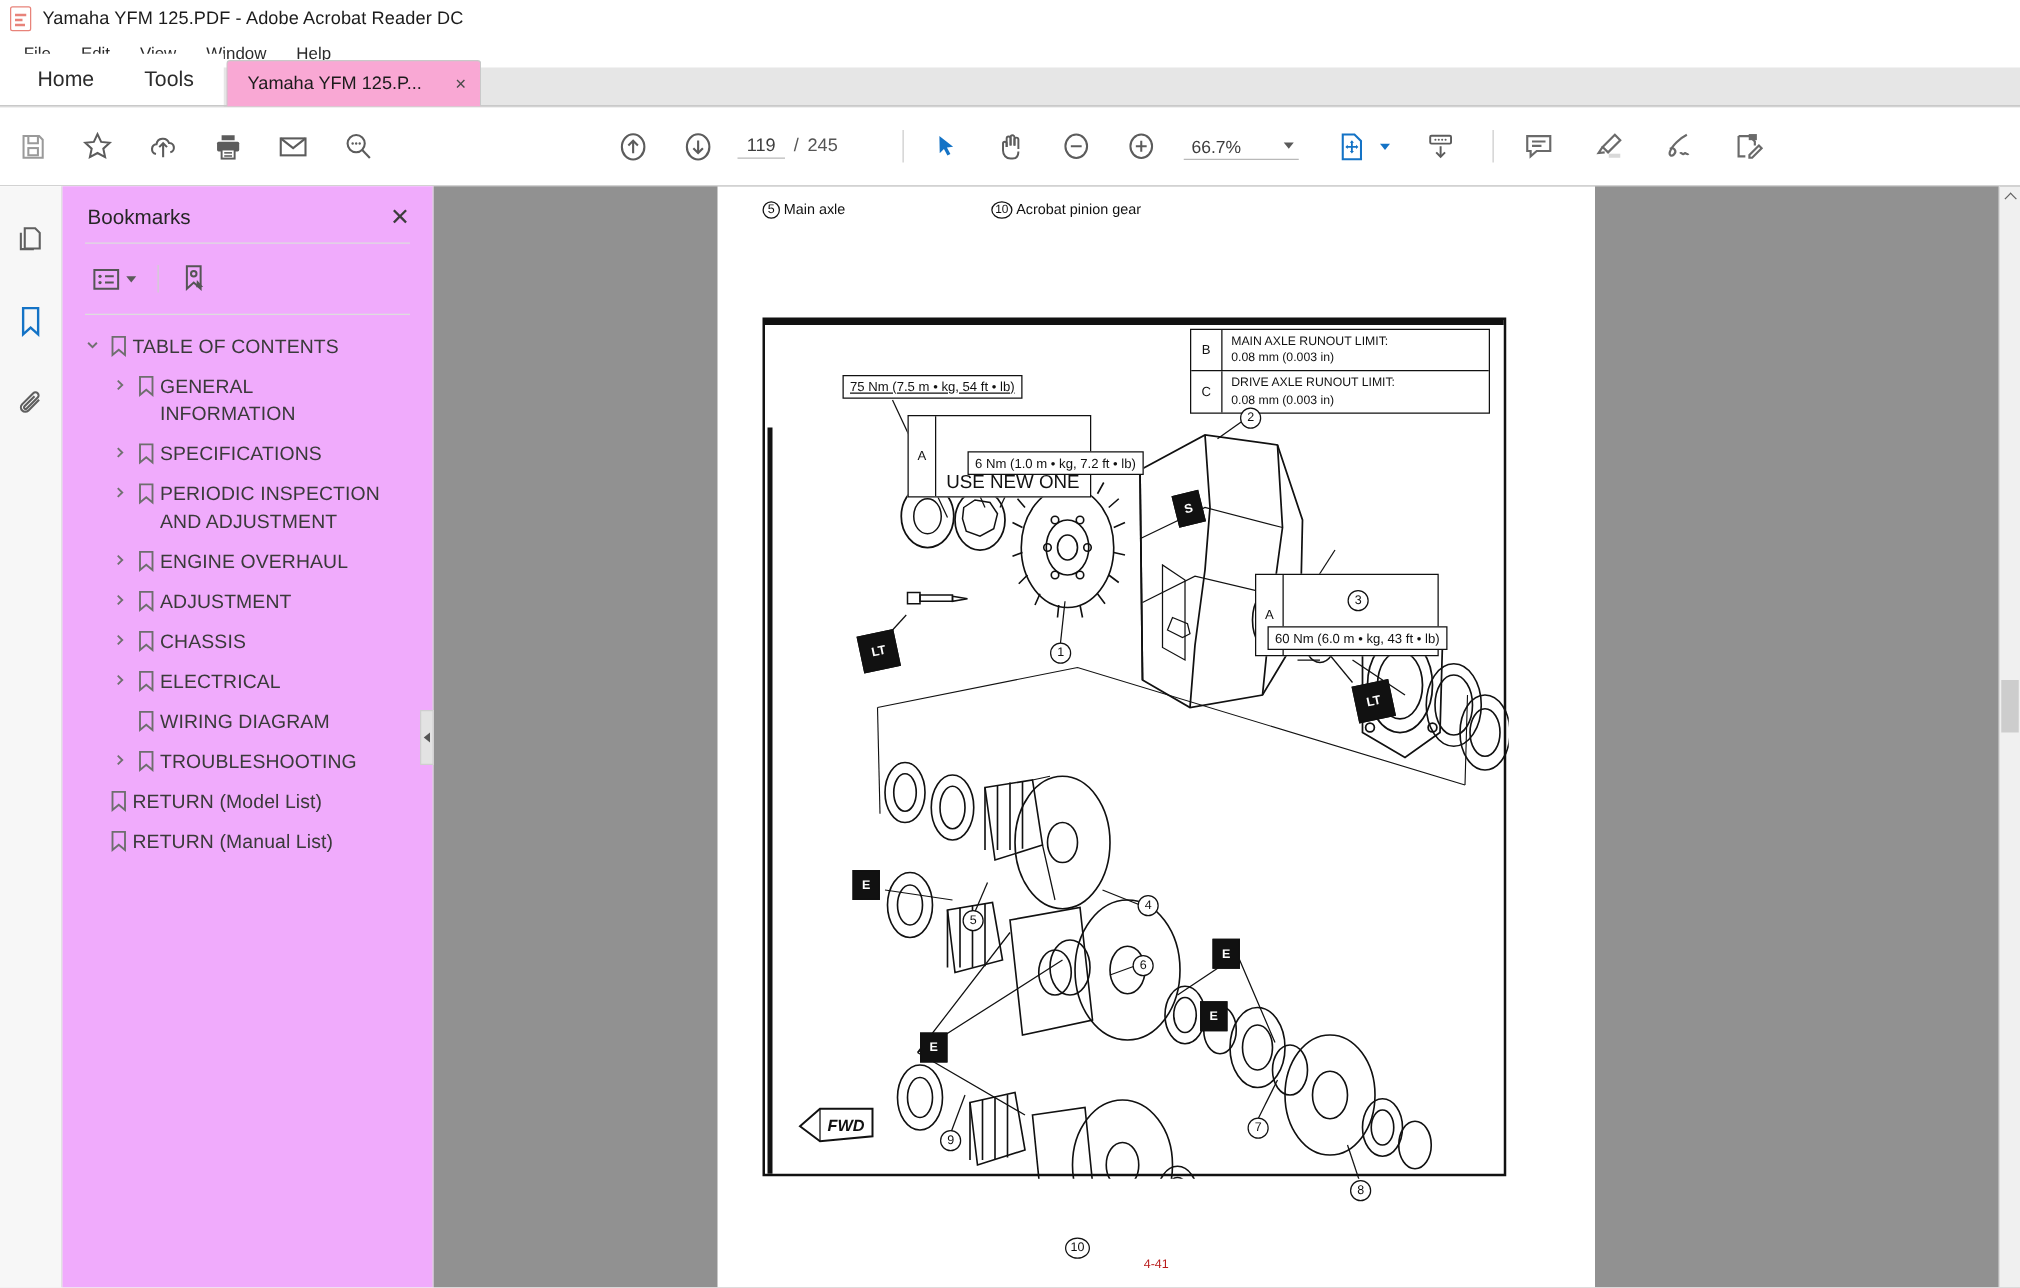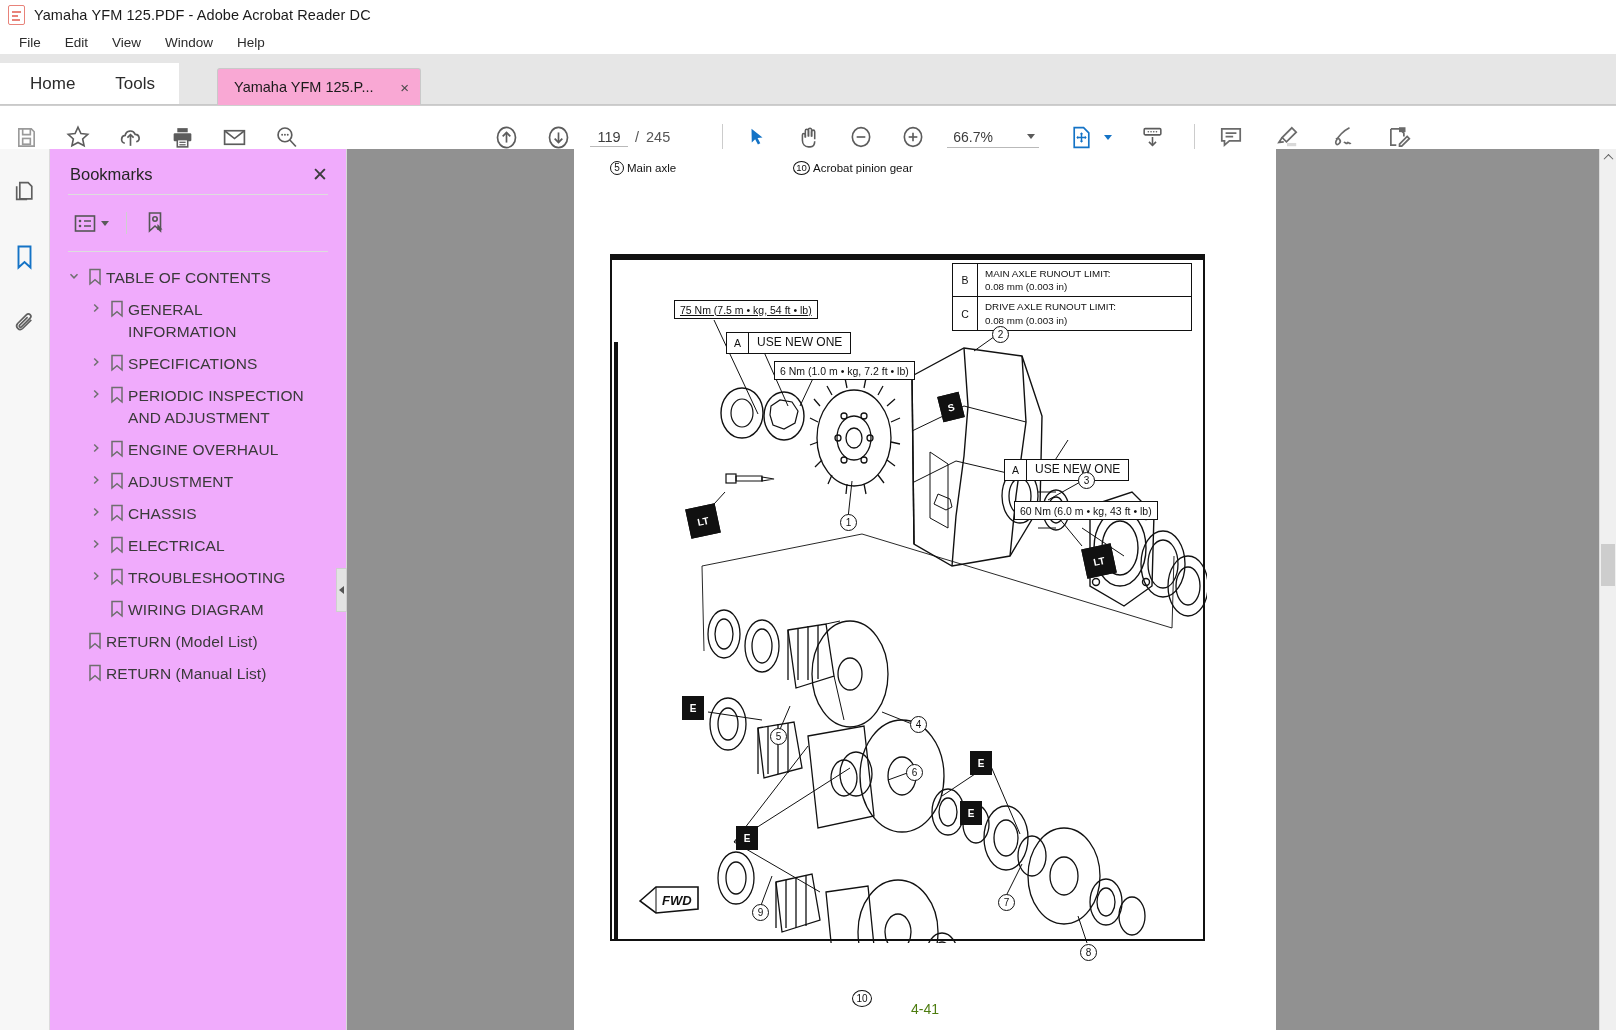--- a/index.html
+++ b/index.html
@@ -35,22 +35,22 @@
   .menubar {
     height: 24px; display: flex; align-items: center;
     padding-left: 8px; gap: 2px; background: #ffffff;
   }
   .menu-item {
     font-size: 13.5px; color: #2b2b2b; padding: 2px 11px; cursor: default;
   }
 
   
   .tabstrip {
-    height: 52px; background: #e6e6e6; display: flex; align-items: flex-end;
-    border-bottom: 1px solid #cfcfcf; position: relative; gap: 36px;
+    height: 32px; background: #e6e6e6; display: flex; align-items: flex-end;
+    border-bottom: 1px solid #cfcfcf; position: relative;
   }
   .tabstrip::after {
     content:""; position:absolute; left:0; right:0; bottom:0; height:1px; background:#c9c9c9;
   }
   .home-tools {
     display: flex; align-items: center; height: 42px; background: #fff;
     padding: 0 4px 0 10px;
   }
   .ht-btn {
     font-size: 17px; color: #2b2b2b; padding: 0 20px; line-height: 42px; cursor: default;
@@ -158,21 +158,21 @@
   }
 
   
   .viewer { flex: 1 1 auto; background: #919191; position: relative; overflow: hidden; }
   .page-sheet {
     position: absolute; left: 227px; top: 0; width: 702px; bottom: 0;
     background: #ffffff;
   }
   .page-num {
     position: absolute; bottom: 13px; left: 0; right: 0; text-align: center;
-    font-size: 14px; color: #4d7c0f; font-family: "Liberation Sans", sans-serif;
+    font-size: 10px; color: #b91c1c; font-family: "Liberation Sans", sans-serif;
   }
 
   
   .cap-row { position:absolute; top: 7px; left: 0; width: 100%; }
   .cap {
     position: absolute; font-size: 11.5px; color: #111;
     font-family: "Liberation Sans", sans-serif; white-space: nowrap;
     display:flex; align-items:center; gap:3px;
   }
   .circnum {
@@ -199,21 +199,21 @@
   .lbl {
     position: absolute; border: 1.2px solid #111; background: #fff;
     font-size: 10.5px; color: #111; padding: 2.5px 5px; white-space: nowrap;
     font-family: "Liberation Sans", sans-serif; line-height: 1.15;
   }
   .lbl-split { display: flex; align-items: stretch; padding: 0; }
   .lbl-split .k {
     padding: 3px 7px; border-right: 1.2px solid #111; font-size: 10.5px;
     display:flex; align-items:center;
   }
-  .lbl-split .v { padding: 3px 8px; display:flex; align-items:center; font-size: 12px; }
+  .lbl-split .v { padding: 3px 8px; display:flex; align-items:center; font-size: 15px; margin-top: 41px; }
 
   .spectable {
     position: absolute; border: 1.3px solid #111; background:#fff; display:flex;
     flex-direction: column; font-size: 9.8px; color:#111;
   }
   .spec-row { display:flex; }
   .spec-row + .spec-row { border-top: 1.3px solid #111; }
   .spec-key {
     width: 25px; border-right: 1.3px solid #111; display:flex; align-items:center;
     justify-content:center; font-size: 10.5px;
@@ -606,41 +606,41 @@
               </svg>
           </span>
           <span class="bm-ico">
             <svg width="14" height="18" viewBox="0 0 14 18" fill="none" stroke="#6e6e6e" stroke-width="1.5">
                 <path d="M2 1.5h10v14.5l-5-4.2-5 4.2z"></path>
               </svg>
           </span>
           <span class="bm-label">ELECTRICAL</span>
         </div>
 
+        <div class="bm-row lvl1-noarrow">
+          <span class="bm-ico">
+            <svg width="14" height="18" viewBox="0 0 14 18" fill="none" stroke="#6e6e6e" stroke-width="1.5">
+                <path d="M2 1.5h10v14.5l-5-4.2-5 4.2z"></path>
+              </svg>
+          </span>
+          <span class="bm-label">WIRING DIAGRAM</span>
+        </div>
+
         <div class="bm-row lvl1">
           <span class="bm-arrow">
             <svg width="12" height="12" viewBox="0 0 12 12" fill="none" stroke="#707070" stroke-width="1.5">
                 <path d="M4.2 2.5L7.8 6l-3.6 3.5"></path>
               </svg>
           </span>
           <span class="bm-ico">
             <svg width="14" height="18" viewBox="0 0 14 18" fill="none" stroke="#6e6e6e" stroke-width="1.5">
                 <path d="M2 1.5h10v14.5l-5-4.2-5 4.2z"></path>
               </svg>
           </span>
           <span class="bm-label">TROUBLESHOOTING</span>
-        </div>
-
-        <div class="bm-row lvl1-noarrow">
-          <span class="bm-ico">
-            <svg width="14" height="18" viewBox="0 0 14 18" fill="none" stroke="#6e6e6e" stroke-width="1.5">
-                <path d="M2 1.5h10v14.5l-5-4.2-5 4.2z"></path>
-              </svg>
-          </span>
-          <span class="bm-label">WIRING DIAGRAM</span>
         </div>
 
         <div class="bm-row" style="padding-left:22px">
           <span class="bm-ico">
             <svg width="14" height="18" viewBox="0 0 14 18" fill="none" stroke="#6e6e6e" stroke-width="1.5">
                 <path d="M2 1.5h10v14.5l-5-4.2-5 4.2z"></path>
               </svg>
           </span>
           <span class="bm-label">RETURN (Model List)</span>
         </div>

